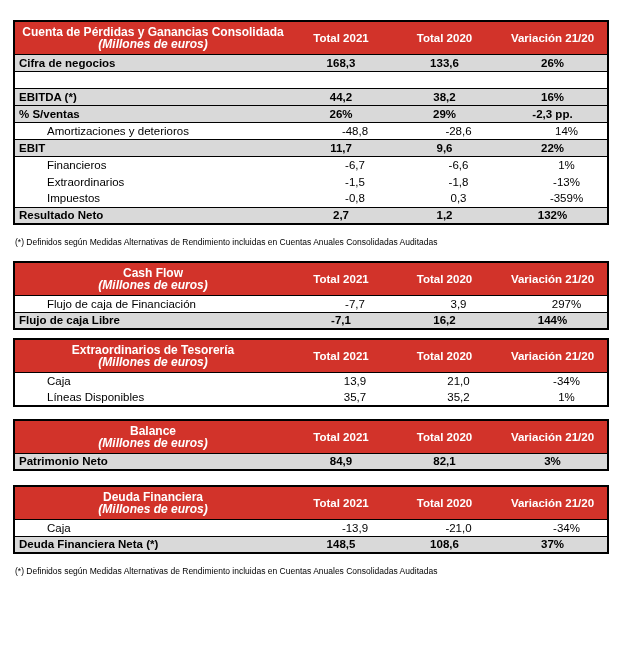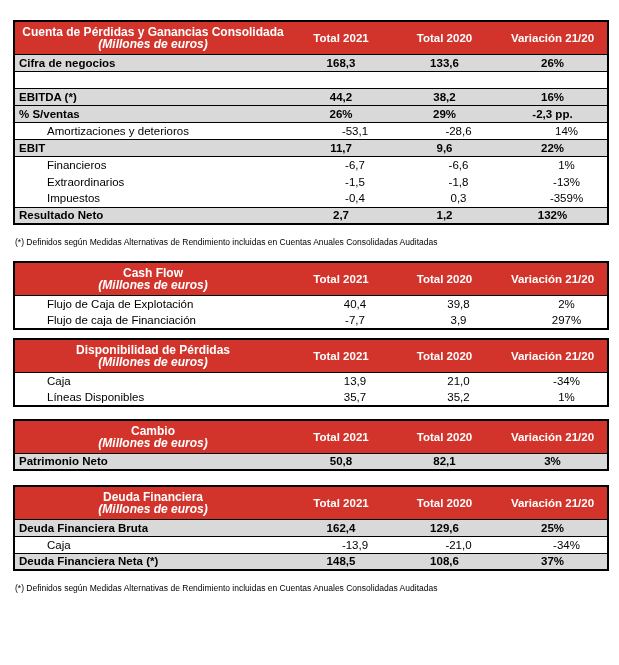--- a/index.html
+++ b/index.html
@@ -89,21 +89,21 @@
         <td class="num">16%</td>
       </tr>
       <tr class="shaded">
         <td class="lbl">% S/ventas</td>
         <td class="num">26%</td>
         <td class="num">29%</td>
         <td class="num">-2,3 pp.</td>
       </tr>
       <tr class="plain">
         <td class="lbl">Amortizaciones y deterioros</td>
-        <td class="num">-53,1</td>
+        <td class="num">-48,8</td>
         <td class="num">-28,6</td>
         <td class="num">14%</td>
       </tr>
       <tr class="shaded">
         <td class="lbl">EBIT</td>
         <td class="num">11,7</td>
         <td class="num">9,6</td>
         <td class="num">22%</td>
       </tr>
       <tr class="plain">
@@ -113,21 +113,21 @@
         <td class="num">1%</td>
       </tr>
       <tr class="plain">
         <td class="lbl">Extraordinarios</td>
         <td class="num">-1,5</td>
         <td class="num">-1,8</td>
         <td class="num">-13%</td>
       </tr>
       <tr class="plain">
         <td class="lbl">Impuestos</td>
-        <td class="num">-0,4</td>
+        <td class="num">-0,8</td>
         <td class="num">0,3</td>
         <td class="num">-359%</td>
       </tr>
       <tr class="shaded">
         <td class="lbl">Resultado Neto</td>
         <td class="num">2,7</td>
         <td class="num">1,2</td>
         <td class="num">132%</td>
       </tr>
     </tbody>
@@ -147,45 +147,45 @@
           <div class="t">Cash Flow</div>
           <div class="s">(Millones de euros)</div>
         </th>
         <th>Total 2021</th>
         <th>Total 2020</th>
         <th>Variación 21/20</th>
       </tr>
     </thead>
     <tbody>
       <tr class="plain">
-        <td class="lbl">Flujo de Caja de Explotación</td>
-        <td class="num">40,4</td>
-        <td class="num">39,8</td>
-        <td class="num">2%</td>
-      </tr>
-      <tr class="plain">
         <td class="lbl">Flujo de caja de Financiación</td>
         <td class="num">-7,7</td>
         <td class="num">3,9</td>
         <td class="num">297%</td>
       </tr>
+      <tr class="shaded">
+        <td class="lbl">Flujo de caja Libre</td>
+        <td class="num">-7,1</td>
+        <td class="num">16,2</td>
+        <td class="num">144%</td>
+      </tr>
     </tbody>
   </table>
 
   <table class="fin-table gap-t3">
     <colgroup>
         <col style="width:277px">
         <col style="width:100px">
         <col style="width:107px">
         <col style="width:110px">
       </colgroup>
     <thead>
       <tr>
         <th class="title-cell">
-          <div class="t">Disponibilidad de Pérdidas</div>
+          <div class="t">Extraordinarios de Tesorería</div>
           <div class="s">(Millones de euros)</div>
         </th>
         <th>Total 2021</th>
         <th>Total 2020</th>
         <th>Variación 21/20</th>
       </tr>
     </thead>
     <tbody>
       <tr class="plain">
         <td class="lbl">Caja</td>
@@ -205,32 +205,32 @@
   <table class="fin-table gap-t4">
     <colgroup>
         <col style="width:277px">
         <col style="width:100px">
         <col style="width:107px">
         <col style="width:110px">
       </colgroup>
     <thead>
       <tr>
         <th class="title-cell">
-          <div class="t">Cambio</div>
+          <div class="t">Balance</div>
           <div class="s">(Millones de euros)</div>
         </th>
         <th>Total 2021</th>
         <th>Total 2020</th>
         <th>Variación 21/20</th>
       </tr>
     </thead>
     <tbody>
       <tr class="shaded">
         <td class="lbl">Patrimonio Neto</td>
-        <td class="num">50,8</td>
+        <td class="num">84,9</td>
         <td class="num">82,1</td>
         <td class="num">3%</td>
       </tr>
     </tbody>
   </table>
 
   <table class="fin-table gap-t5">
     <colgroup>
         <col style="width:277px">
         <col style="width:100px">
@@ -242,26 +242,20 @@
         <th class="title-cell">
           <div class="t">Deuda Financiera</div>
           <div class="s">(Millones de euros)</div>
         </th>
         <th>Total 2021</th>
         <th>Total 2020</th>
         <th>Variación 21/20</th>
       </tr>
     </thead>
     <tbody>
-      <tr class="shaded">
-        <td class="lbl">Deuda Financiera Bruta</td>
-        <td class="num">162,4</td>
-        <td class="num">129,6</td>
-        <td class="num">25%</td>
-      </tr>
       <tr class="plain">
         <td class="lbl">Caja</td>
         <td class="num">-13,9</td>
         <td class="num">-21,0</td>
         <td class="num">-34%</td>
       </tr>
       <tr class="shaded">
         <td class="lbl">Deuda Financiera Neta (*)</td>
         <td class="num">148,5</td>
         <td class="num">108,6</td>

